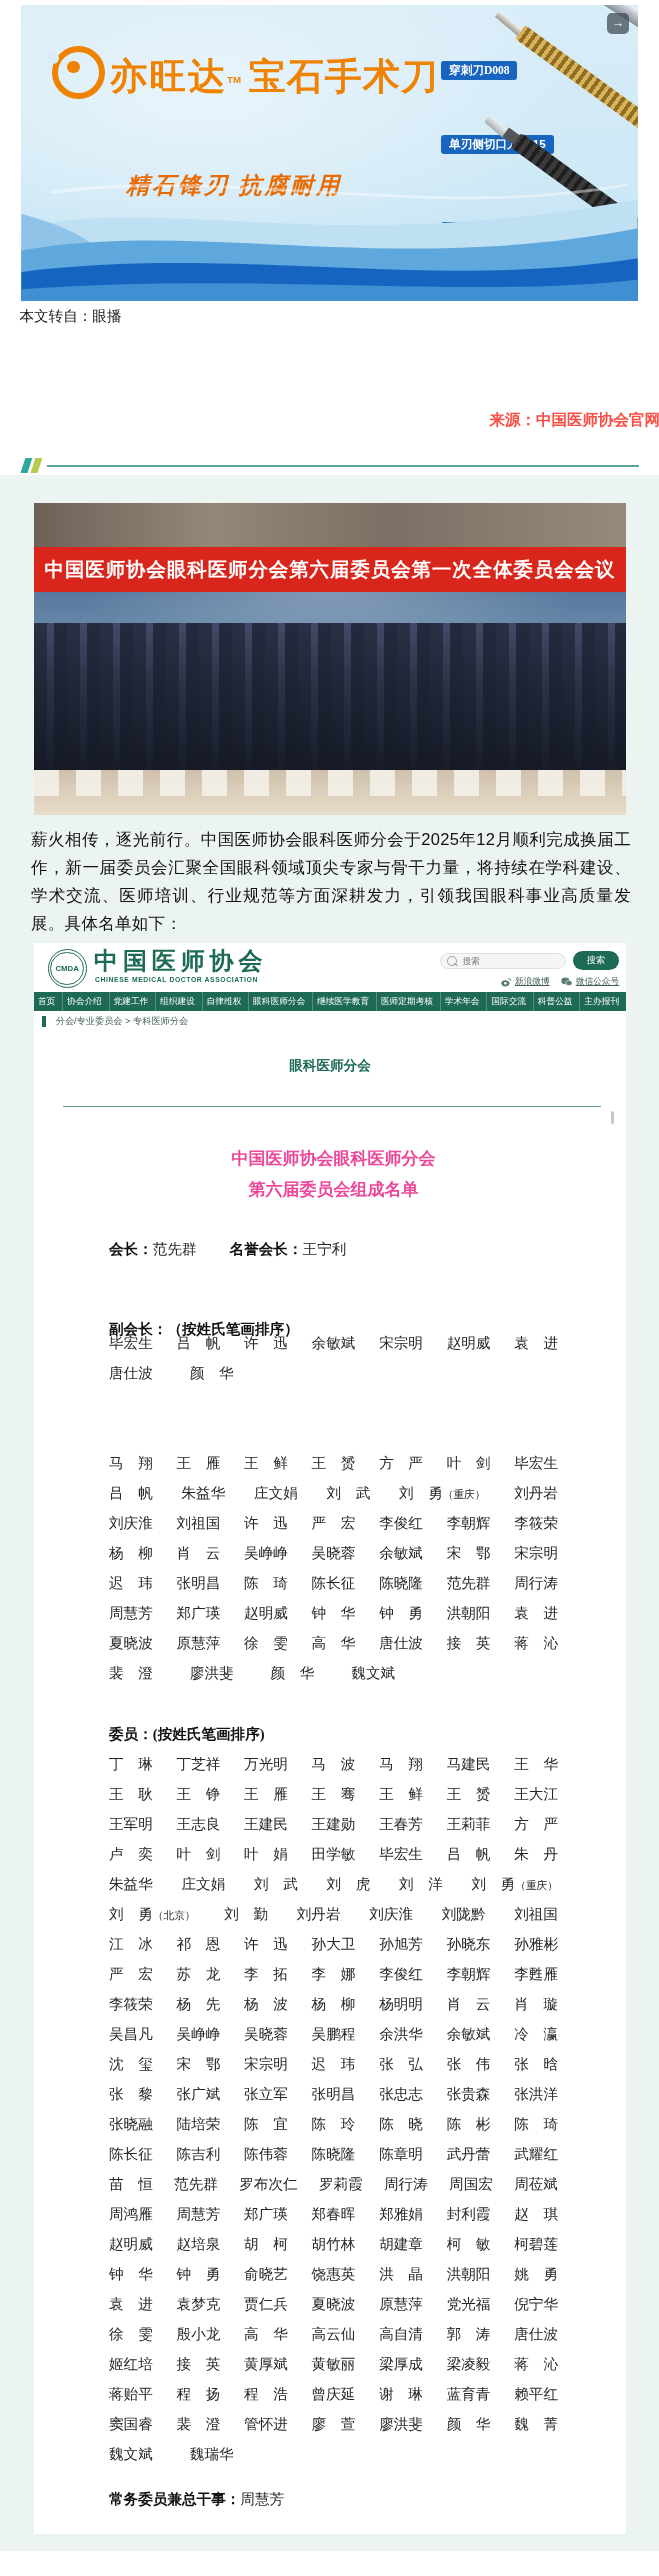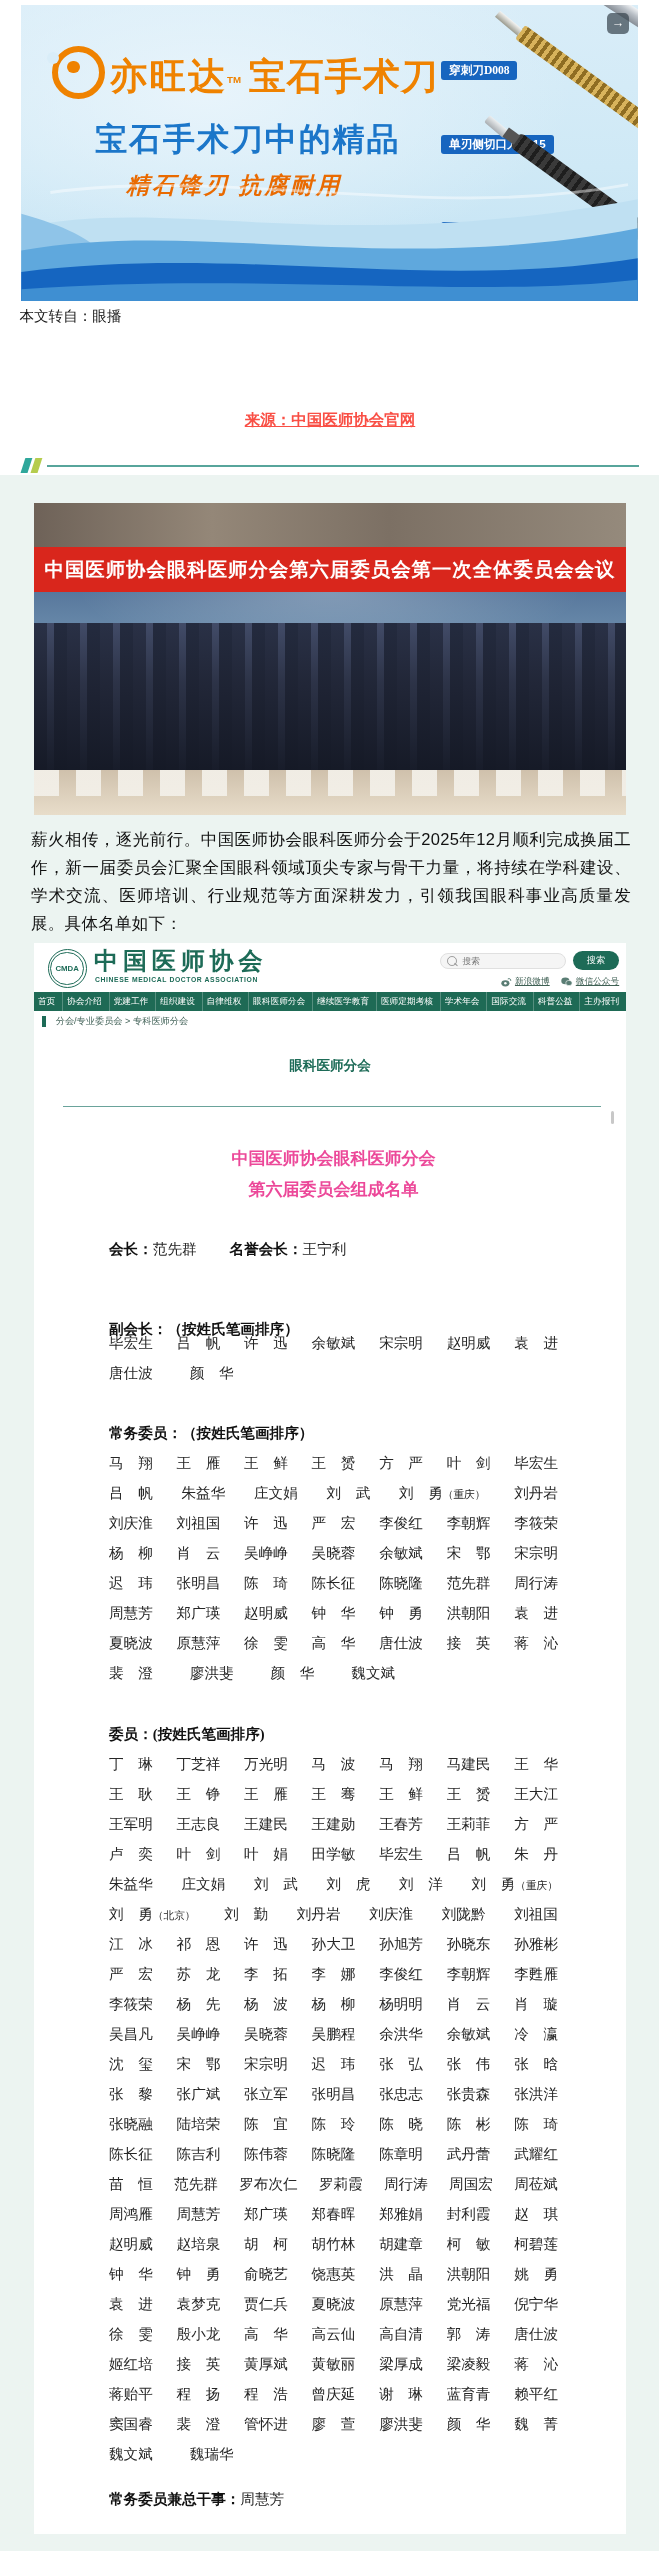--- a/index.html
+++ b/index.html
@@ -40,21 +40,21 @@
       background:linear-gradient(180deg,#f4f4f2,#9b9b8f);transform:rotate(4deg);}
   .s3{left:472px;top:194px;width:233px;height:17.5px;border-radius:4.9px;transform:rotate(36deg);
       background:repeating-linear-gradient(90deg,#3a3a3a 0 4.9px,#1e1e1e 4.9px 8.7px);}
   .s3::before{content:"";position:absolute;left:-35px;top:4.9px;width:25px;height:8.7px;border-radius:1.9px;
       background:linear-gradient(180deg,#eceff0,#a9aeb2);transform:rotate(4deg);}
   .s3::after{content:"";position:absolute;left:-11.6px;top:2.9px;width:13.6px;height:11.6px;background:#555;}
   .waves{position:absolute;left:0;bottom:0;}
 
   
   .repost{left:19.4px;top:307px;font-size:14.6px;color:#1a1a1a;}
-  .source{left:0;top:410px;width:660px;text-align:center;font-size:15.5px;font-weight:bold;color:#f94f45;text-decoration:underline;}
+  .source{left:0;top:410px;width:660px;text-align:right;font-size:15.5px;font-weight:bold;color:#f94f45;}
   .qm{width:6.8px;height:14.6px;}
   .qm1{left:23px;top:458px;background:#2fa79b;transform:skewX(-18deg);}
   .qm2{left:33px;top:458px;background:#b5cc4e;transform:skewX(-18deg);}
   .qline{left:47px;top:465px;width:592px;height:1.9px;background:#57a59b;}
   .greenband{left:0;top:475px;width:660px;height:2076px;background:#ecf4f1;}
 
   
   .photo{left:34px;top:503px;width:592px;height:312px;overflow:hidden;background:#8c8174;}
   .ph-top{position:absolute;left:0;top:0;width:592px;height:44px;
       background:linear-gradient(90deg,#6e6258,#948778 30%,#7c7064 60%,#958a7c);}
@@ -124,21 +124,20 @@
 </head>
 <body>
 
 <div id="page">
 
   <div class="abs ad">
     <div class="swirl"></div>
     <div class="brandrow">
       <span class="brand-name">亦旺达</span><span class="brand-tm">TM</span><span class="brand-prod">宝石手术刀</span>
     </div>
-    <div class="ad-tagline">宝石手术刀中的精品</div>
     <div class="ad-slogan">精石锋刃 抗腐耐用</div>
     <span class="badge badge1">穿刺刀D008</span>
     <span class="badge badge2">单刃侧切口刀B115</span>
     <span class="badge badge3">隧道刀D007</span>
     <div class="scalpel s1"></div>
     <div class="scalpel s2"></div>
     <div class="scalpel s3"></div>
     <svg class="waves" width="617" height="126" viewBox="0 0 636 130">
       <path d="M30,18 C220,-8 420,48 626,10" stroke="rgba(255,255,255,.45)" stroke-width="3" fill="none"></path>
       <path d="M0,55 C150,20 320,85 636,25 L636,130 L0,130 Z" fill="#bfe0f2"></path>
@@ -244,21 +243,20 @@
           <span class="nm">宋宗明</span>
           <span class="nm">赵明威</span>
           <span class="nm">袁　进</span>
         </div>
         <div class="name-row">
           <span class="nm">唐仕波</span>
           <span class="nm">颜　华</span>
         </div>
       </div>
 
-    <div class="dline h-st doc b">常务委员：（按姓氏笔画排序）</div>
     <div class="rows r-st doc">
         <div class="name-row just">
           <span class="nm">马　翔</span>
           <span class="nm">王　雁</span>
           <span class="nm">王　鲜</span>
           <span class="nm">王　赟</span>
           <span class="nm">方　严</span>
           <span class="nm">叶　剑</span>
           <span class="nm">毕宏生</span>
         </div>

